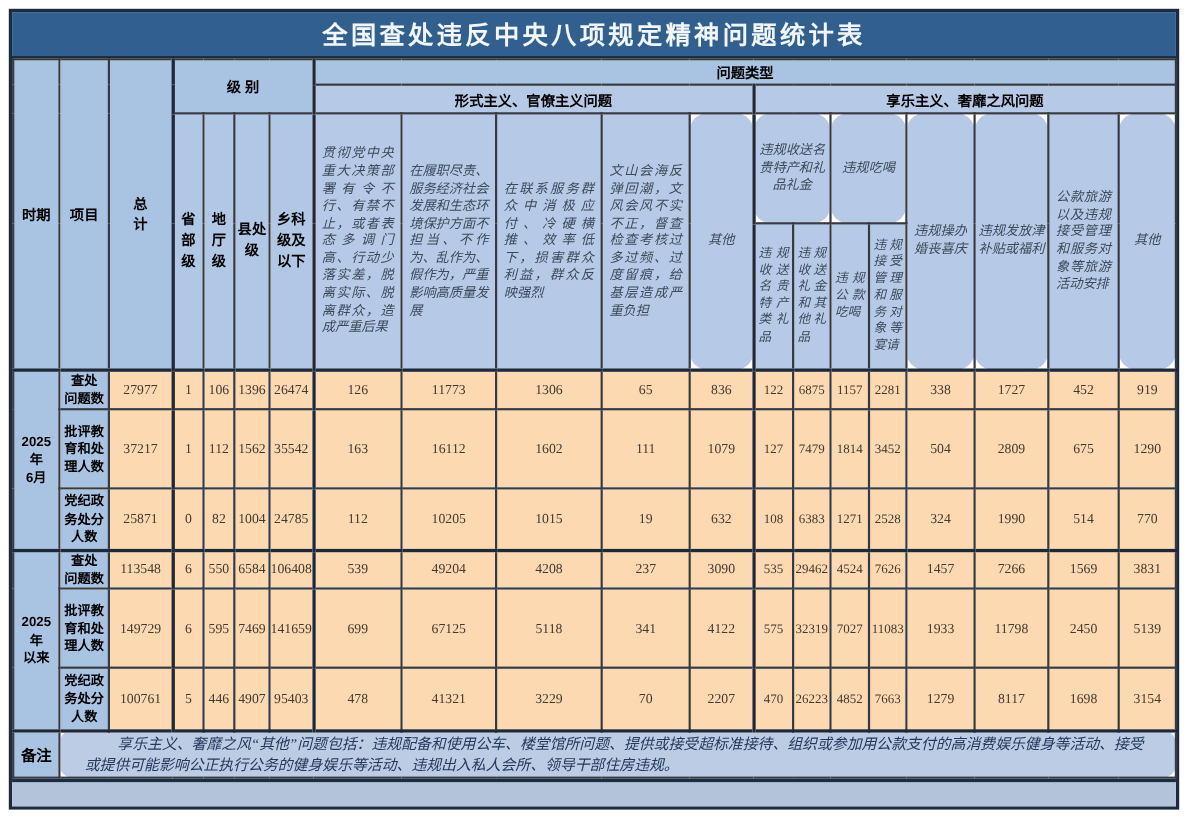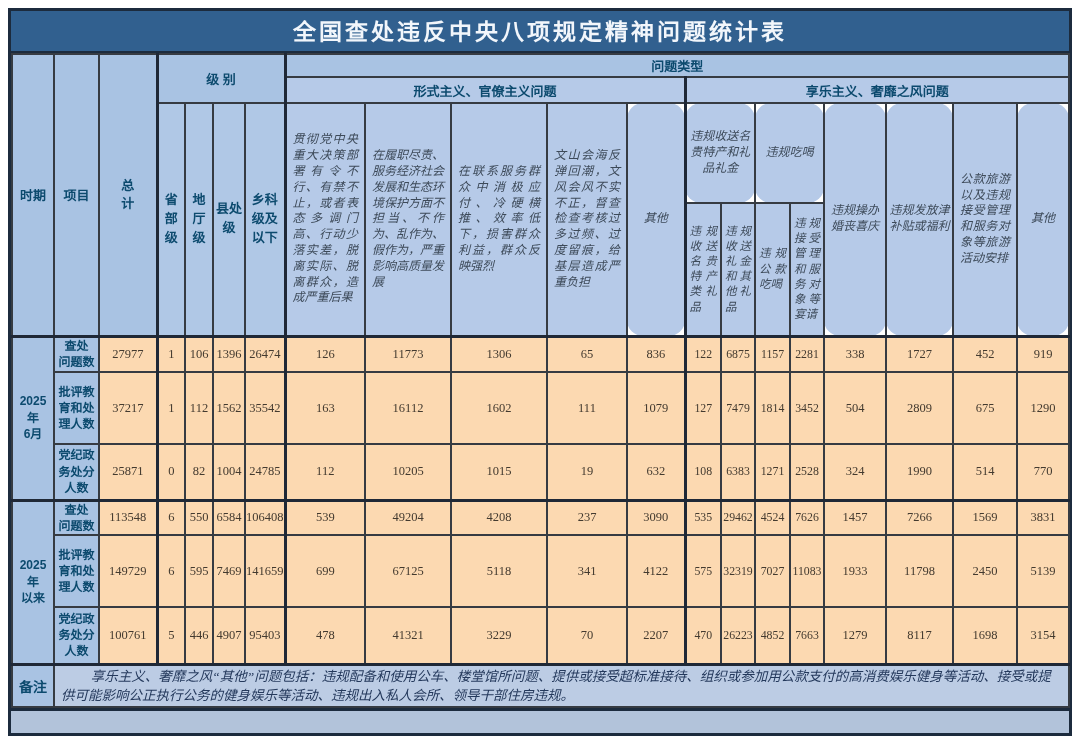--- a/index.html
+++ b/index.html
@@ -17,21 +17,21 @@
     height:42px; line-height:42px; background:#31608f;
     border-bottom:2px solid #1c2b3d;
     color:#f2f6fb; text-align:center;
     font-size:23px; font-weight:bold; letter-spacing:3px;
   }
   table.main { width:1058px; border-collapse:collapse; table-layout:fixed; }
   td {
     border:2px solid #363b42; vertical-align:middle; text-align:center;
     overflow:hidden;
   }
-  td.head { background:#a9c3e3; color:#0c4a6e; font-weight:bold; font-size:13px; }
+  td.head { background:#a9c3e3; color:#000000; font-weight:bold; font-size:13px; }
   td.hl   { background:#b6cae8; }
   td.vh {
     background:#b6cae8; color:#3d4a59;
     font-family:"Liberation Serif", serif; font-style:italic; font-size:12px;
     text-align:justify; padding:0 6px; line-height:1.32;
   }
   td.vh.ctr { text-align:center; padding:0 2px;border-radius:16px; }
   td.vn { padding:0 3px; font-size:11.5px; }
   td.num {
     background:#fcd9b1; color:#433a2f;
@@ -41,21 +41,21 @@
   td.period { font-size:12px; white-space:pre-line; padding:5px; line-height:1.4; }
   td.item   { font-size:12px; white-space:pre-line; padding:0 2px; line-height:1.35; }
   td.lev    { padding:0 2px; line-height:1.45; background:#b0c8e6; }
   td.pre    { white-space:pre-line; line-height:1.35; }
   .bl3 { border-left-width:3px; border-left-color:#1f2836; }
   tr.tT td { border-top-width:3px; border-top-color:#1f2836; }
   td.remark-label { font-size:14px; }
   td.remark-text {
     background:#bccce4; color:#24395c;
     font-family:"Liberation Serif", serif; font-style:italic; font-size:13.5px;
-    text-align:left; padding:1px 6px; text-indent:2.2em; line-height:1.42;
+    text-align:left; padding:1px 22px; text-indent:2.2em; line-height:1.42;border-radius:12px;
   }
   .footerbar {
     display:flex; justify-content:space-between; align-items:center;
     background:#b2c3da; border-top:3px solid #1c2b3d;
     font-weight:bold; font-size:13.5px; color:#16294a;
     padding:3px 10px 4px 30px; height:25px;
   }
 </style>
 </head>
 <body>

